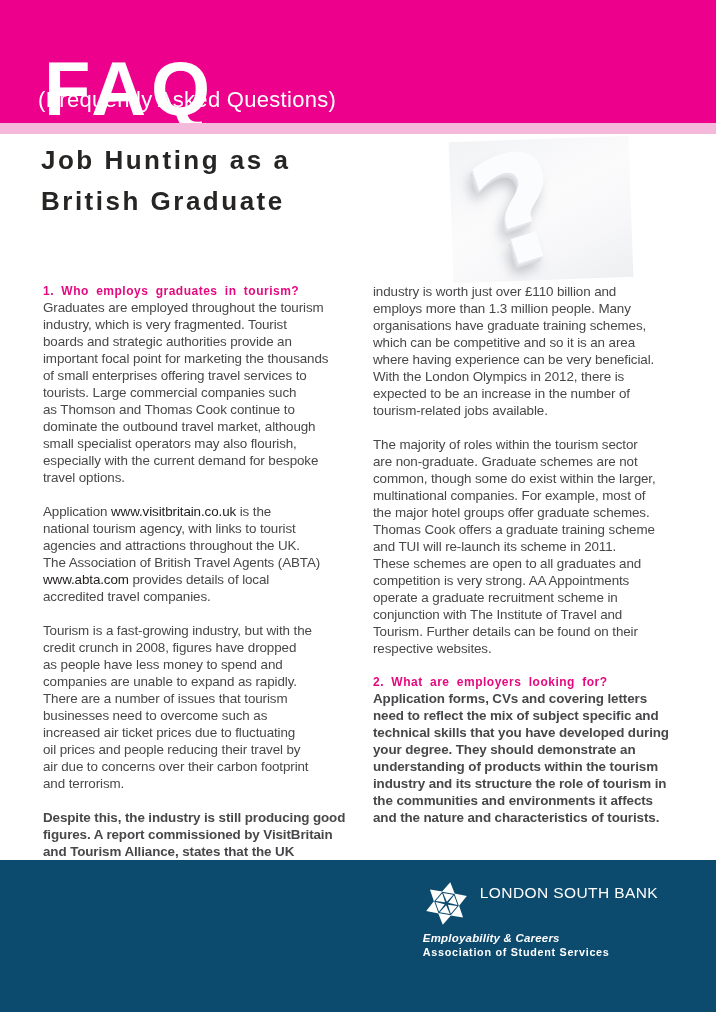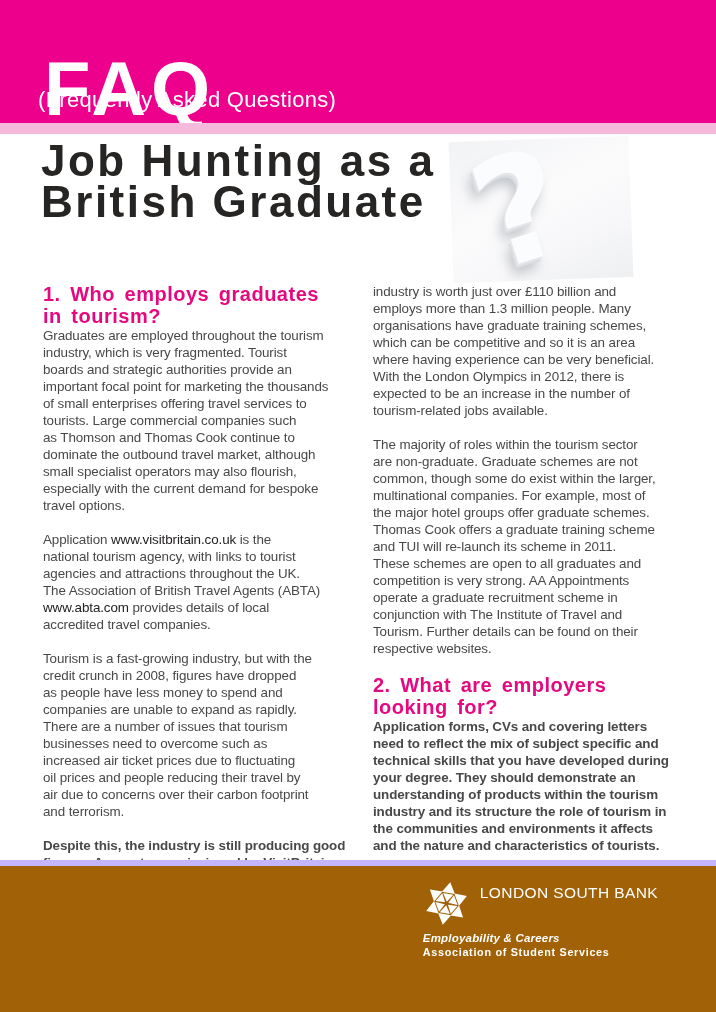--- a/index.html
+++ b/index.html
@@ -15,21 +15,21 @@
     font-weight:bold; color:#ffffff; letter-spacing:5px;margin-top:36px;
   }
   .faq-subtitle {
     position:absolute; left:38px; top:88px; font-size:22px; line-height:24px;
     color:#ffffff; letter-spacing:0.3px;text-align:right;
   }
   .stripe { position:absolute; left:0; top:123px; width:716px; height:11px; background:#F5B9DB; }
 
   
   .doc-title {
-    position:absolute; left:41px; top:140px; font-size:44px; line-height:41px;
+    position:absolute; left:41px; top:140px; font-size:26px; line-height:41px;
     font-weight:bold; letter-spacing:2.5px; color:#262524;
   }
 
   
   .qmark-box {
     position:absolute; left:451px; top:139px; width:180px; height:141px;
     background:linear-gradient(155deg,#f2f3f5 0%,#fbfbfc 45%,#f7f7f9 72%,#edeff1 100%);
     transform:rotate(-2deg); overflow:visible;
   }
   .qmark {
@@ -38,27 +38,27 @@
     text-shadow:-2px 2px 0 #e4e6e9, -4px 4px 0 #d9dce0, -8px 9px 12px rgba(95,100,110,0.35);
     font-family:"DejaVu Sans", sans-serif;
   }
 
   
   .columns { position:absolute; left:43px; top:283px; width:634px; display:flex; gap:27px; }
   .col { width:303px; font-size:13.4px; line-height:17px; color:#48484a; letter-spacing:-0.1px; }
   .para { white-space:pre-line; margin:0 0 17px 0; }
   .para:last-child { margin-bottom:0;font-weight:bold; }
   .sec-heading {
-    color:#E5097F; font-weight:bold; font-size:20px; line-height:22px;
+    color:#E5097F; font-weight:bold; font-size:12px; line-height:16px;
     letter-spacing:0.5px; word-spacing:3.5px; margin:0;
   }
   .b { font-weight:normal; color:#232120; }
 
   
-  .footer { position:absolute; left:0; top:860px; width:716px; height:152px; background:#a16207; border-top:6px solid #c4b5fd; }
+  .footer { position:absolute; left:0; top:860px; width:716px; height:152px; background:#0c4a6e; border-top:6px solid #0c4a6e; }
   .footer-logo { position:absolute; right:58px; top:14px; color:#ffffff; }
   .logo-row { display:flex; align-items:flex-start; }
   .logo-icon { width:47px; height:47px; margin-right:10px; margin-top:0; flex:0 0 auto; }
   .logo-text { font-size:15.5px; line-height:17.5px; letter-spacing:0.4px; padding-top:4px; }
   .dept { margin-top:4px; }
   .dept-line1 { font-style:italic; font-weight:bold; font-size:11.5px; line-height:14px; letter-spacing:0.2px; }
   .dept-line2 { font-weight:bold; font-size:10.8px; line-height:14px; letter-spacing:0.7px; }
 </style>
 </head>
 <body>

